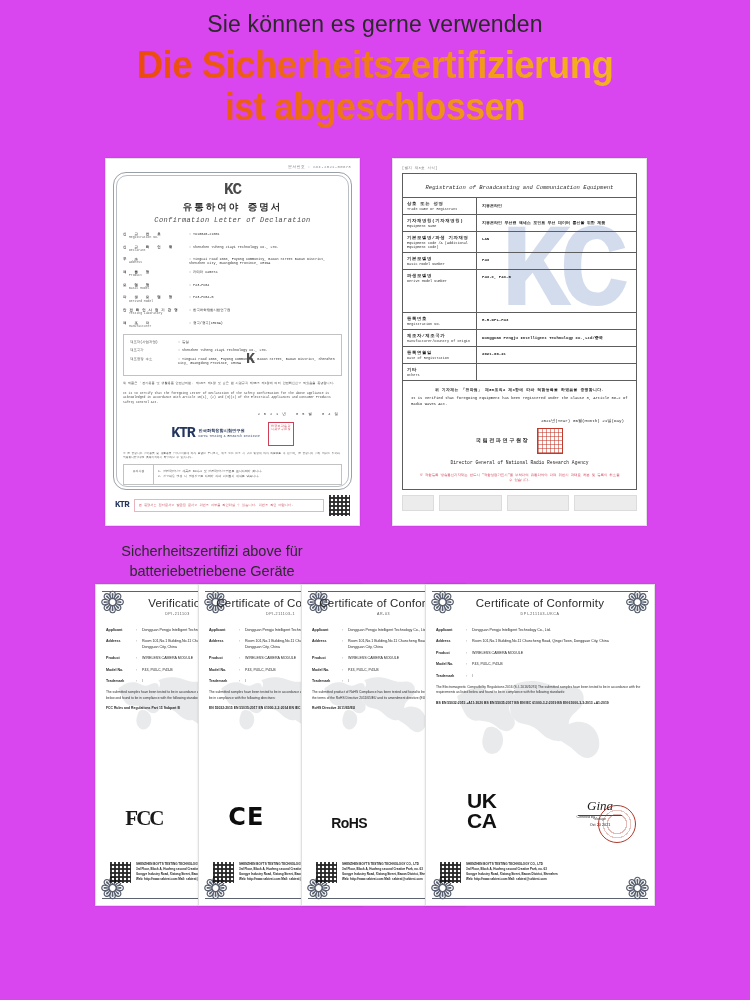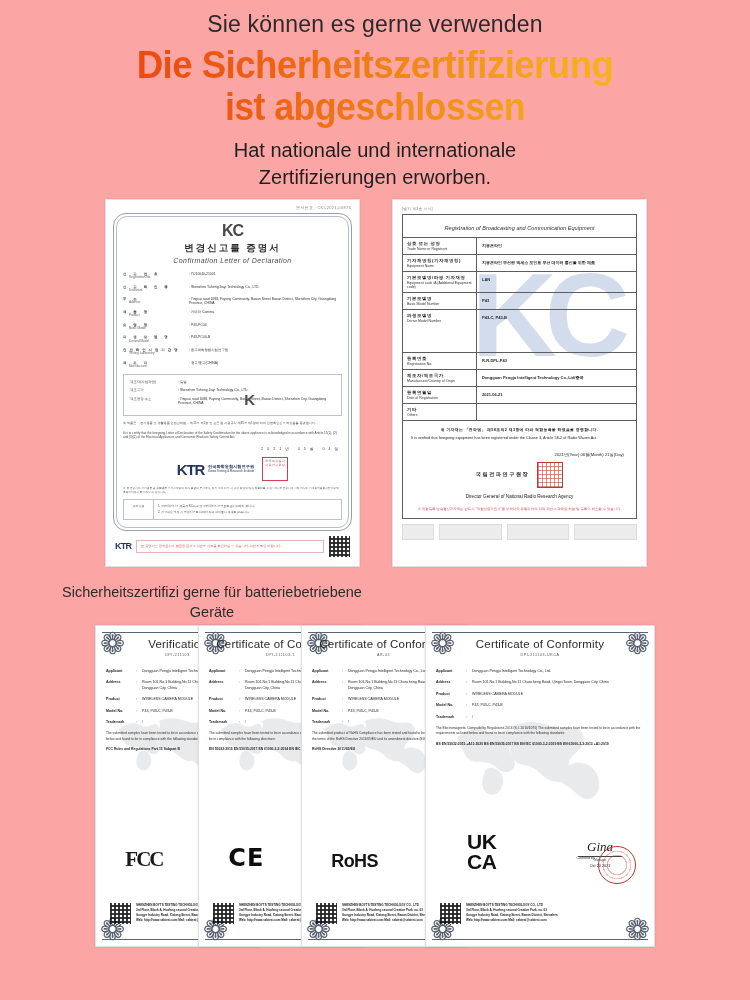--- a/index.html
+++ b/index.html
@@ -2,21 +2,21 @@
 <html><head>
 <meta charset="utf-8">
 <style>
   * { box-sizing: border-box; margin: 0; padding: 0; }
   html, body {
     width: 750px; height: 1000px;
     background: #fdfdfd;
     font-family: "Liberation Sans", sans-serif;
     overflow: hidden;
   }
-  .page { position: relative; width: 750px; height: 1000px; background: #fca5a5; }
+  .page { position: relative; width: 750px; height: 1000px; background: #d946ef; }
 
   
   .hdr { text-align: center; padding-top: 10px; }
   .hdr-eyebrow {
     font-size: 23px; color: #2a2a2a; letter-spacing: .2px;
     line-height: 1.25; font-weight: 400;
   }
   .hdr-main {
     font-weight: 900; font-style: normal;
     font-size: 39px; line-height: 1.08; letter-spacing: -.6px;
@@ -25,21 +25,21 @@
     -webkit-background-clip: text; background-clip: text;
     -webkit-text-fill-color: transparent; color: transparent;
     transform: scaleX(.94);
   }
   .hdr-main .l2 { display: block; font-size: 38px; margin-top: 1px; }
   .hdr-sub {
     font-size: 20px; color: #1f1f1f; line-height: 1.35; margin-top: 9px;
   }
 
   
-  .top-row { position: relative; margin-top: 8px; height: 375px; }
+  .top-row { position: relative; margin-top: 30px; height: 375px; font-family: Liberation Mono, monospace; }
 
   .cert-kc {
     position: absolute; left: 105px; top: 0; width: 255px; height: 368px;
     background: #fff; border: 1px solid #e2e2e2;
     box-shadow: 0 0 2px rgba(0,0,0,.10);
     font-size: 3.1px; color: #3b3b3b; overflow: hidden;
   }
   .kc-docno { text-align: right; font-size: 4px; color: #8b8b8b; padding: 5px 8px 0 0; letter-spacing: .3px; }
   .kc-frame {
     margin: 3px 7px 0 7px; height: 318px;
@@ -164,21 +164,21 @@
   .cc-rows { margin-top: 12px; }
   .cc-row { display: flex; font-size: 3.6px; color: #262626; margin-bottom: 6px; line-height: 1.5; }
   .cc-k { width: 30px; flex: none; font-weight: 700; }
   .cc-c { width: 6px; flex: none; }
   .cc-v { flex: 1; }
   .cc-para { font-size: 3.3px; color: #2e2e2e; line-height: 1.6; margin-top: 5px; }
   .cc-std { font-size: 3.4px; color: #1e1e1e; line-height: 1.75; margin-top: 5px; font-weight: 600; }
   .cc-mark { position: absolute; left: 18%; bottom: 74px; z-index: 2; }
   .mk-fcc { font-size: 21px; font-weight: 800; color: #1a1a1a; letter-spacing: -2px; font-family: "Liberation Serif", serif; }
   .mk-ce { font-size: 24px; font-weight: 700; color: #0d0d0d; letter-spacing: 1px; font-family: "DejaVu Sans", sans-serif; }
-  .mk-rohs { font-size: 18px; font-weight: 700; color: #141414; letter-spacing: -.6px; }
+  .mk-rohs { font-size: 14px; font-weight: 700; color: #141414; letter-spacing: -.6px; }
   .mk-ukca { font-size: 21px; font-weight: 800; color: #111; line-height: .95; letter-spacing: -.4px; }
   .cc-certby { position: absolute; right: 26%; bottom: 86px; font-size: 3.6px; color: #333; z-index: 2; }
   .cc-sig {
     position: absolute; right: 14%; bottom: 78px; z-index: 2; text-align: center;
   }
   .cc-sig-name { font-family: "Liberation Serif", serif; font-style: italic; font-size: 13px; color: #1a1a1a; }
   .cc-sig-line { border-top: 1px solid #444; width: 44px; margin: 1px auto 0; }
   .cc-sig-role { font-size: 3px; color: #444; margin-top: 1px; }
   .cc-sig-date { font-size: 3.8px; color: #222; margin-top: 2px; }
   .cc-roundseal {
@@ -196,33 +196,29 @@
 <body>
 
 <div class="page">
 
   <div class="hdr">
     <div class="hdr-eyebrow">Sie können es gerne verwenden</div>
     <div class="hdr-main">
       <span>Die Sicherheitszertifizierung</span>
       <span class="l2">ist abgeschlossen</span>
     </div>
-    <div class="hdr-sub">
-      <div>Hat nationale und internationale</div>
-      <div>Zertifizierungen erworben.</div>
-    </div>
   </div>
 
   <div class="top-row">
 
     <div class="cert-kc">
       <div class="kc-docno">문서번호 : CKI-2021-00873</div>
       <div class="kc-frame">
         <div class="kc-logo">KC</div>
-        <div class="kc-title-ko">변경신고를 증명서</div>
+        <div class="kc-title-ko">유통하여야 증명서</div>
         <div class="kc-title-en">Confirmation Letter of Declaration</div>
 
         <div class="kc-rows" id="kc-rows">
             <div class="kc-row">
               <div class="kc-lbl">
                 <b>신 고 번 호</b>
                 <i>Registration No.</i>
               </div>
               <div class="kc-val">: YU10040-21001</div>
             </div>
@@ -413,21 +409,21 @@
       <div class="rd-strip">
         <div class="rd-strip-box" style="width:32px"></div>
         <div class="rd-strip-box" style="flex:1"></div>
         <div class="rd-strip-box" style="flex:1"></div>
         <div class="rd-strip-box" style="flex:1"></div>
       </div>
     </div>
   </div>
 
   <div class="caps">
-    <div class="cap left">Sicherheitszertifizi gerne für batteriebetriebene Geräte</div>
+    <div class="cap left">Sicherheitszertifizi above für batteriebetriebene Geräte</div>
   </div>
 
   <div class="bot-row" id="bot-row">
       <div class="ccert" style="left: 95px; width: 165px; z-index: 1;">
         <div class="inner"></div>
         <div class="corner tl">❁</div>
         <div class="corner tr">❁</div>
         <div class="corner bl">❁</div>
         <div class="corner br">❁</div>
         <div class="map-wm"><svg viewBox="0 0 200 96" preserveAspectRatio="none" xmlns="http://www.w3.org/2000/svg">

